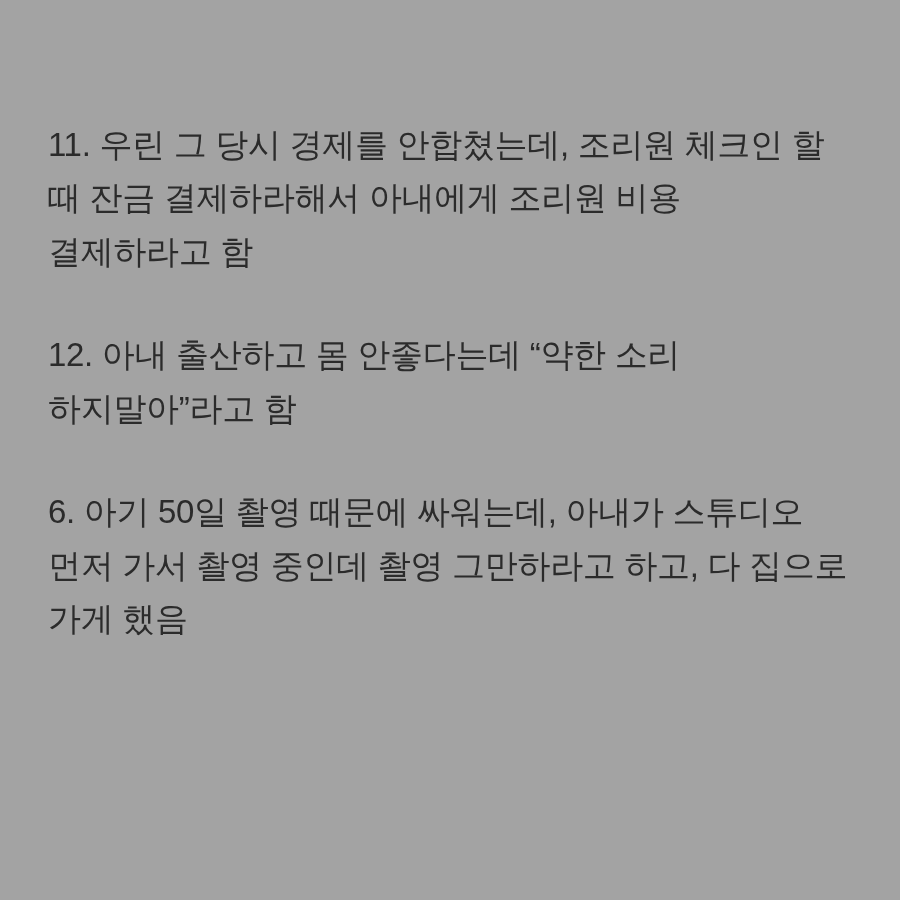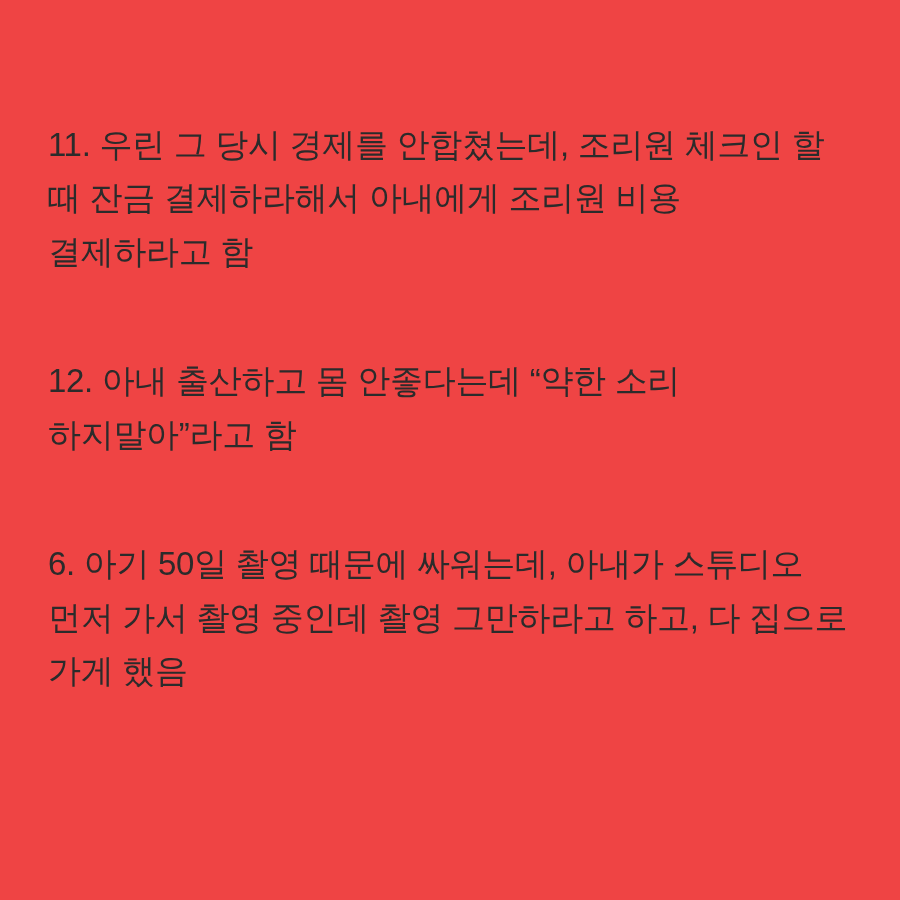--- a/index.html
+++ b/index.html
@@ -10,35 +10,35 @@
     width: 900px;
     height: 900px;
     background: #ffffff;
     font-family: "Liberation Sans", "DejaVu Sans", sans-serif;
     overflow: hidden;
   }
   .page {
     box-sizing: border-box;
     width: 900px;
     height: 900px;
-    background: #ef4444;
+    background: #a3a3a3;
     padding: 118px 52px 16px 48px;
   }
   .para {
     color: #2b2b2b;
     font-size: 33px;
     line-height: 1.62;
     letter-spacing: -0.3px;
     font-weight: 400;
     word-break: keep-all;
     white-space: pre-wrap;
     margin: 0;
   }
   .para + .para {
-    margin-top: 76px;
+    margin-top: 50px;
   }
 </style>
 </head>
 <body>
 
 <div class="page">
   <p class="para">11. 우린 그 당시 경제를 안합쳤는데, 조리원 체크인 할 때 잔금 결제하라해서 아내에게 조리원 비용 결제하라고 함</p>
   <p class="para">12. 아내 출산하고 몸 안좋다는데 “약한 소리 하지말아”라고 함</p>
   <p class="para">6. 아기 50일 촬영 때문에 싸워는데, 아내가 스튜디오 먼저 가서 촬영 중인데 촬영 그만하라고 하고, 다 집으로 가게 했음</p>
 </div>

